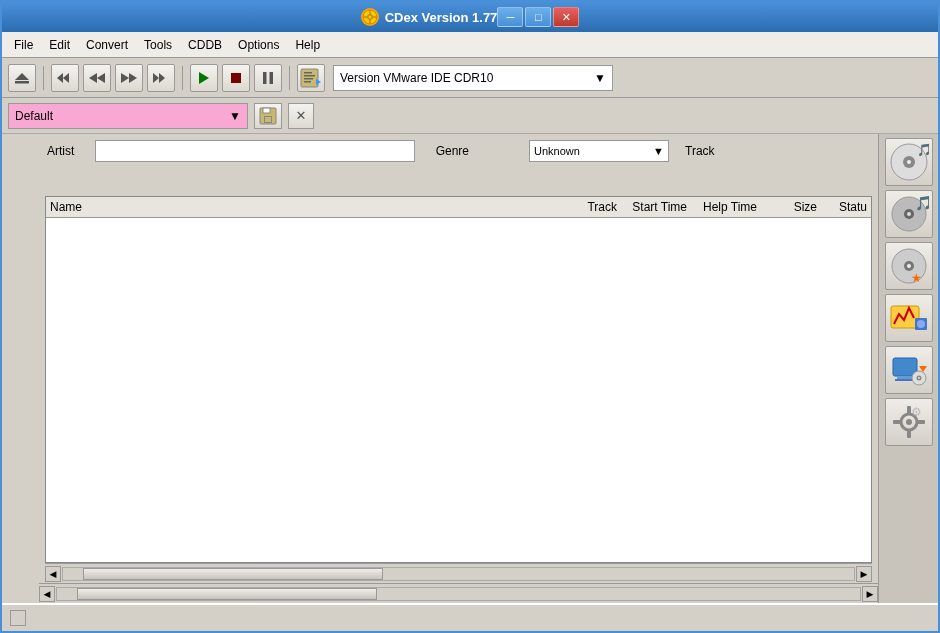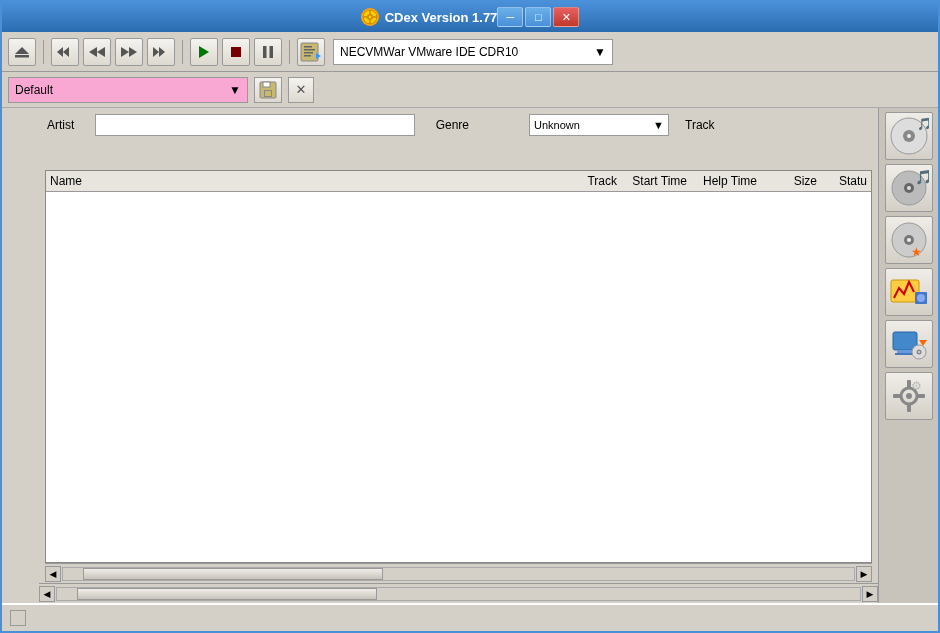--- a/index.html
+++ b/index.html
@@ -401,20 +401,29 @@
       </div>
       <span class="title-text">CDex Version 1.77</span>
     </div>
     <div class="title-bar-buttons">
       <button class="title-btn">─</button>
       <button class="title-btn">□</button>
       <button class="title-btn close-btn">✕</button>
     </div>
   </div>
 
+  <div class="menu-bar">
+    <span class="menu-item">File</span>
+    <span class="menu-item">Edit</span>
+    <span class="menu-item">Convert</span>
+    <span class="menu-item">Tools</span>
+    <span class="menu-item">CDDB</span>
+    <span class="menu-item">Options</span>
+    <span class="menu-item">Help</span>
+  </div>
 
   <div class="content-area">
 
     <div class="toolbar">
       <button class="toolbar-btn">
         <svg width="18" height="14" viewBox="0 0 18 14">
           <polygon points="9,2 16,9 2,9" fill="#555"></polygon>
           <rect x="2" y="10" width="14" height="2.5" fill="#555"></rect>
         </svg>
       </button>
@@ -465,21 +474,21 @@
         <svg width="22" height="22" viewBox="0 0 22 22">
           <rect x="1" y="2" width="17" height="18" rx="1" fill="#c8b870" stroke="#888" stroke-width="1"></rect>
           <rect x="4" y="5" width="8" height="1.5" fill="#666"></rect>
           <rect x="4" y="8" width="11" height="1.5" fill="#666"></rect>
           <rect x="4" y="11" width="9" height="1.5" fill="#666"></rect>
           <rect x="4" y="14" width="7" height="1.5" fill="#666"></rect>
           <polygon points="16,12 21,15 16,18" fill="#3399ff"></polygon>
         </svg>
       </button>
       <div class="device-dropdown">
-        <span>NECVMWar VMware IDE CDR10</span>
+        <span>Version VMware IDE CDR10</span>
         <span>▼</span>
       </div>
     </div>
 
     <div class="profile-bar">
       <div class="profile-dropdown">
         <span>Default</span>
         <span>▼</span>
       </div>
       <button class="profile-save-btn">

